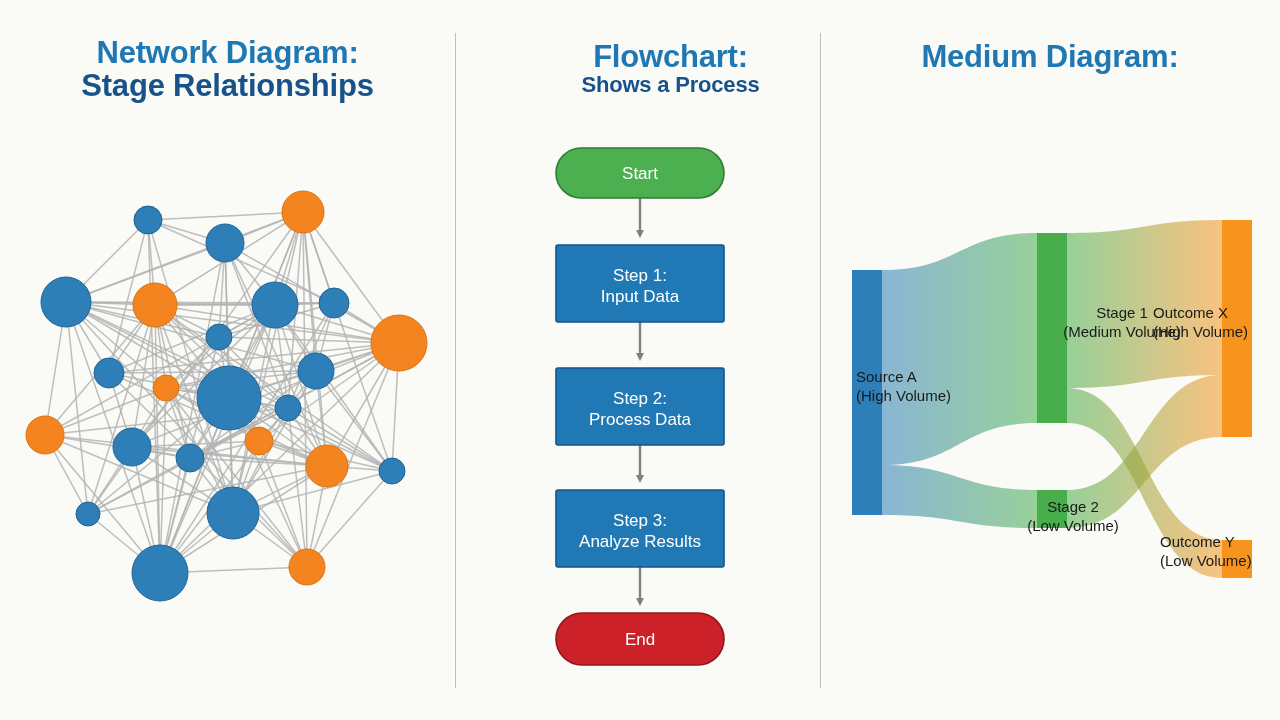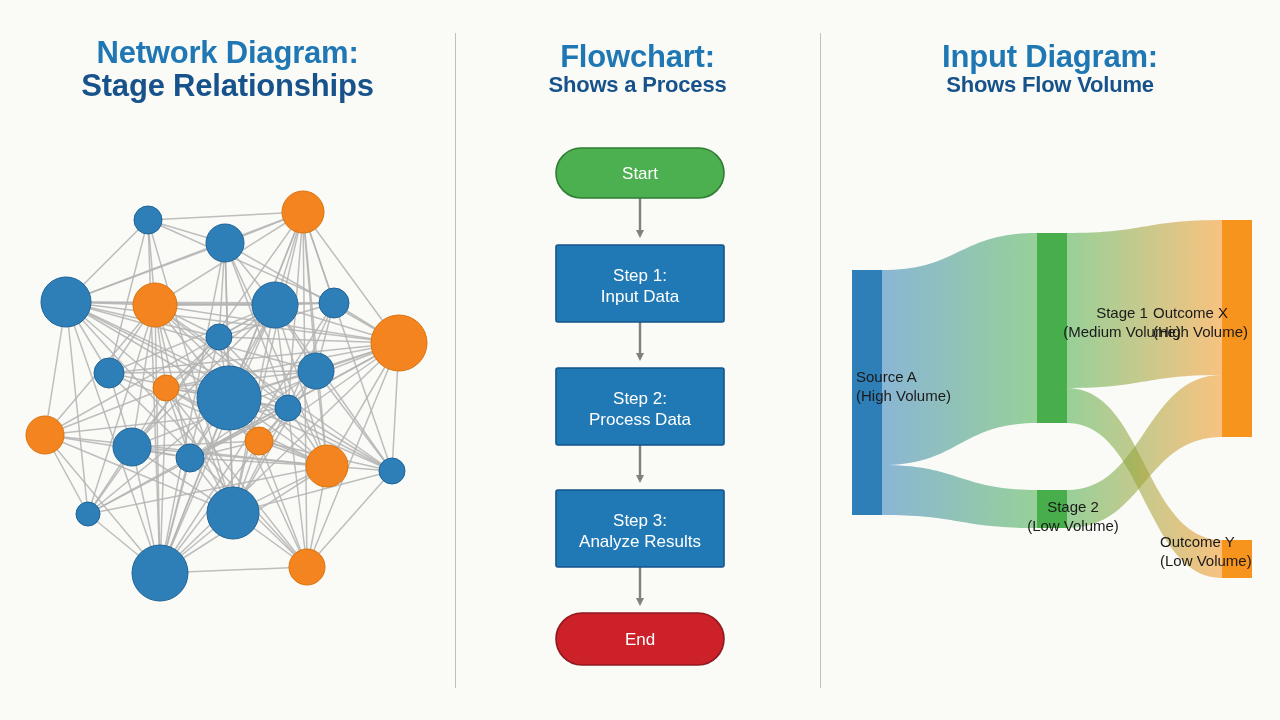--- a/index.html
+++ b/index.html
@@ -265,21 +265,21 @@
           <circle cx="382" cy="296" r="13" fill="#2E7EB8" stroke="#1E6496" stroke-width="1"></circle>
           <circle cx="78" cy="339" r="12" fill="#2E7EB8" stroke="#1E6496" stroke-width="1"></circle>
           <circle cx="223" cy="338" r="26" fill="#2E7EB8" stroke="#1E6496" stroke-width="1"></circle>
           <circle cx="150" cy="398" r="28" fill="#2E7EB8" stroke="#1E6496" stroke-width="1"></circle>
           <circle cx="297" cy="392" r="18" fill="#F4841F" stroke="#D9730D" stroke-width="1"></circle>
         </g>
     </svg>
   </div>
 
   <div class="panel" id="panel-flow" style="left:0;width:1280px;pointer-events:none;">
-    <div class="title" id="title-flow" style="left:455px;width:365px;">
+    <div class="title" id="title-flow" style="left:455px;width:365px;padding-left:33px;">
       <span class="l1">Flowchart:</span>
       <span class="l2">Shows a Process</span>
     </div>
     <svg id="flow-svg" width="1280" height="720" viewBox="0 0 1280 720" style="pointer-events:auto;">
       <defs>
         <marker id="fc-arrow" markerWidth="10" markerHeight="10" refX="5" refY="5" orient="auto" markerUnits="userSpaceOnUse">
           <path d="M1,1 L9,5 L1,9 z" fill="#808080"></path>
         </marker>
       </defs>
       <g id="fc-edges">
@@ -311,22 +311,21 @@
           <g>
             <rect x="556" y="613" width="168" height="52" rx="26" ry="26" fill="#CC2128" stroke="#8E1A1F" stroke-width="1.6"></rect>
             <text x="640" y="645" text-anchor="middle" class="fc-label">End</text>
           </g>
         </g>
     </svg>
   </div>
 
   <div class="panel" id="panel-sankey" style="left:0;width:1280px;pointer-events:none;">
     <div class="title" id="title-sankey" style="left:820px;width:460px;">
-      <span class="l1">Input Diagram:</span>
-      <span class="l2">Shows Flow Volume</span>
+      <span class="l1">Medium Diagram:</span>
     </div>
     <svg id="sankey-svg" width="1280" height="720" viewBox="0 0 1280 720" style="pointer-events:auto;">
       <defs id="sk-defs">
           <linearGradient id="grad-r1" x1="0" y1="0" x2="1" y2="0" gradientUnits="objectBoundingBox">
             <stop offset="0%" stop-color="#2E7EB8" stop-opacity="0.55"></stop>
             <stop offset="100%" stop-color="#47AE4B" stop-opacity="0.55"></stop>
           </linearGradient>
           <linearGradient id="grad-r2" x1="0" y1="0" x2="1" y2="0" gradientUnits="objectBoundingBox">
             <stop offset="0%" stop-color="#2E7EB8" stop-opacity="0.55"></stop>
             <stop offset="100%" stop-color="#47AE4B" stop-opacity="0.55"></stop>

